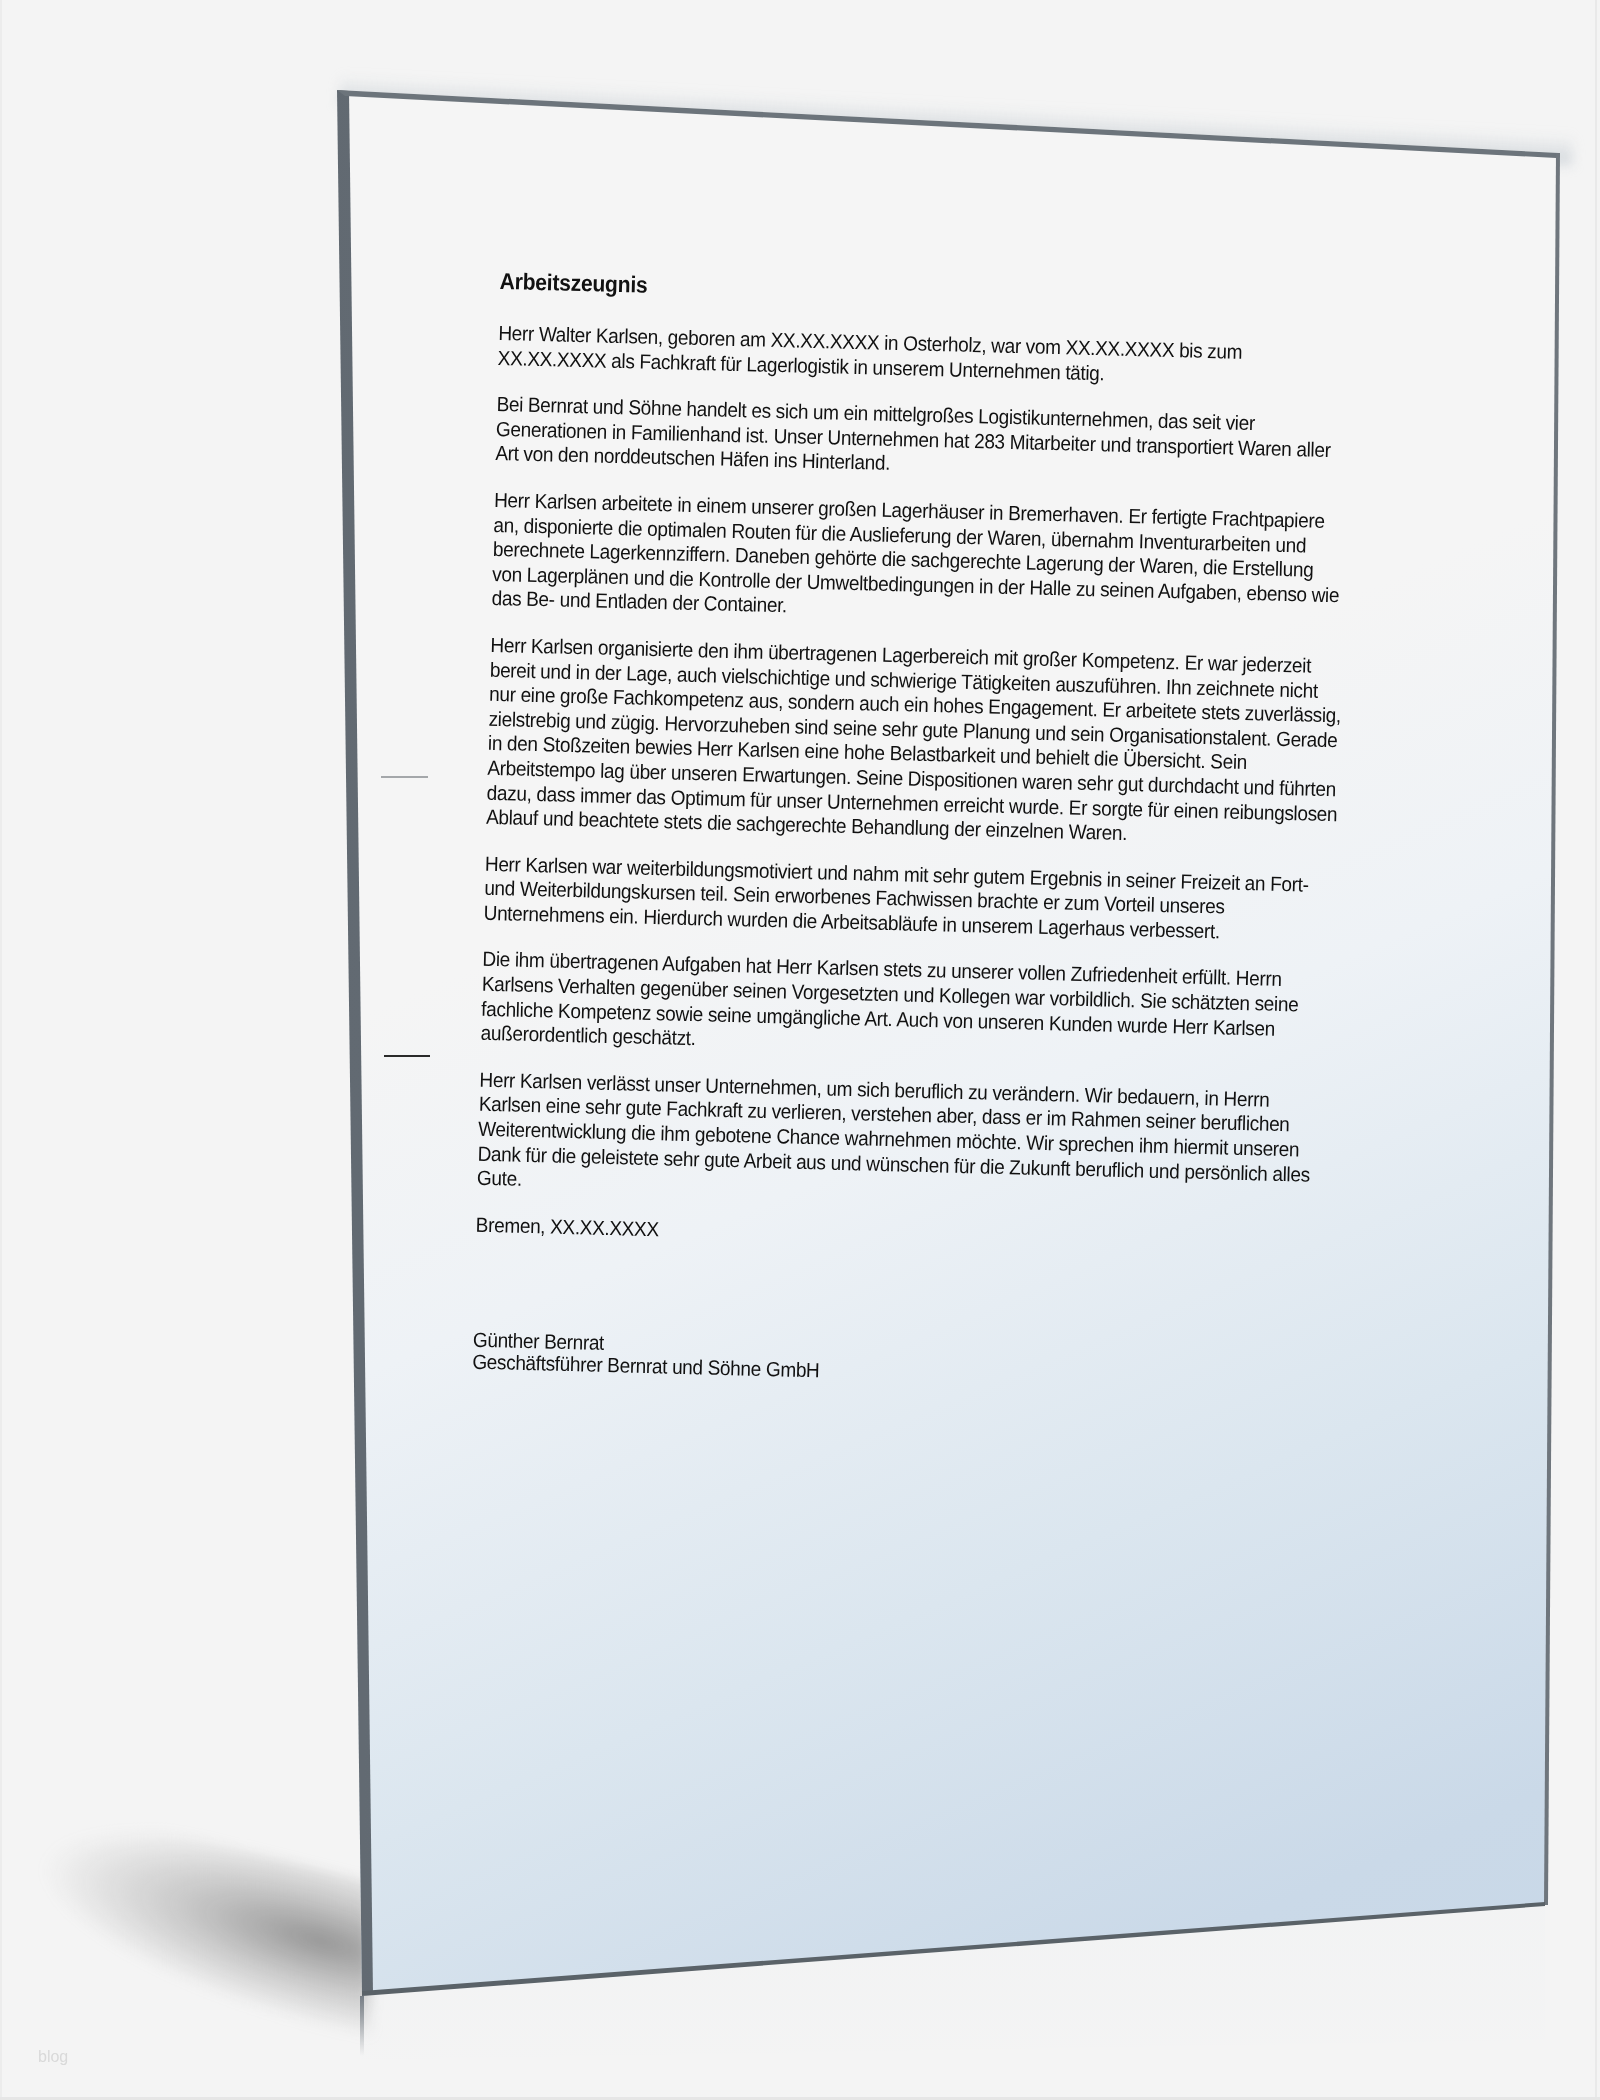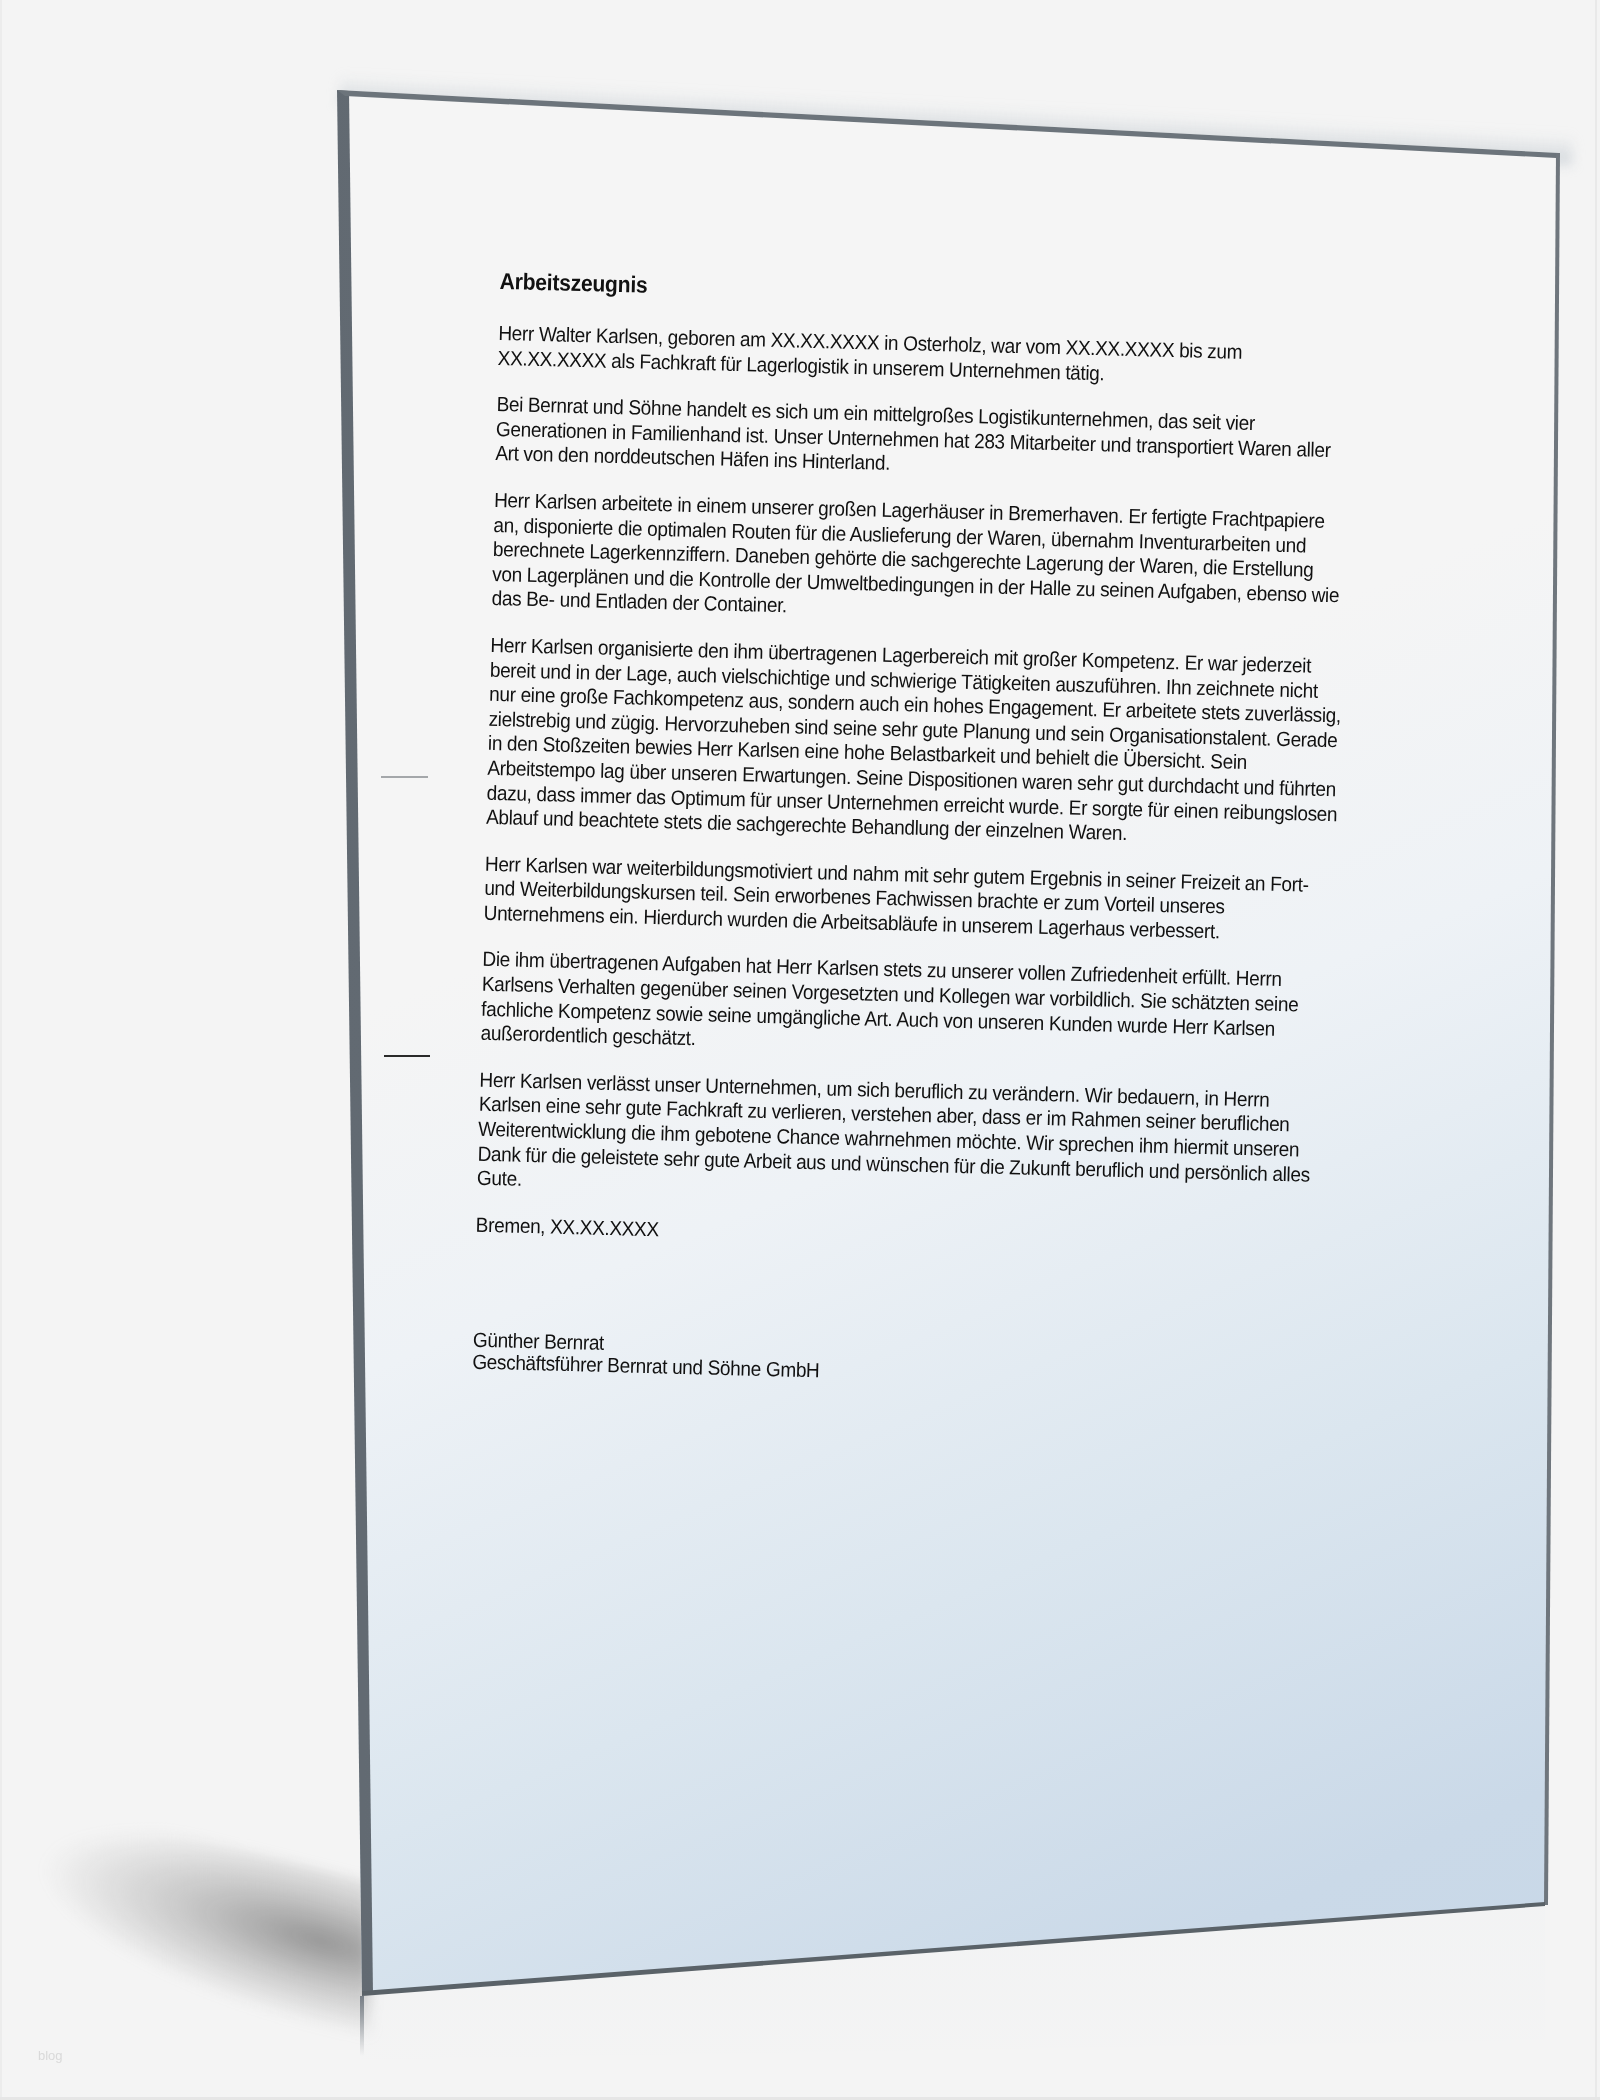--- a/index.html
+++ b/index.html
@@ -171,21 +171,21 @@
       letter-spacing: -0.4px;
       transform: scaleX(0.93);
       transform-origin: left;
     }
     .signature span { display: block; white-space: nowrap; }
 
     .watermark {
       position: absolute;
       left: 38px;
       top: 2048px;
-      font-size: 13px;
+      font-size: 16px;
       color: #d9d9d9;
     }
   </style>
 </head>
 <body>
 
 <div class="frame-line-left"></div>
 <div class="frame-line-right"></div>
 <div class="frame-line-bottom"></div>
 

